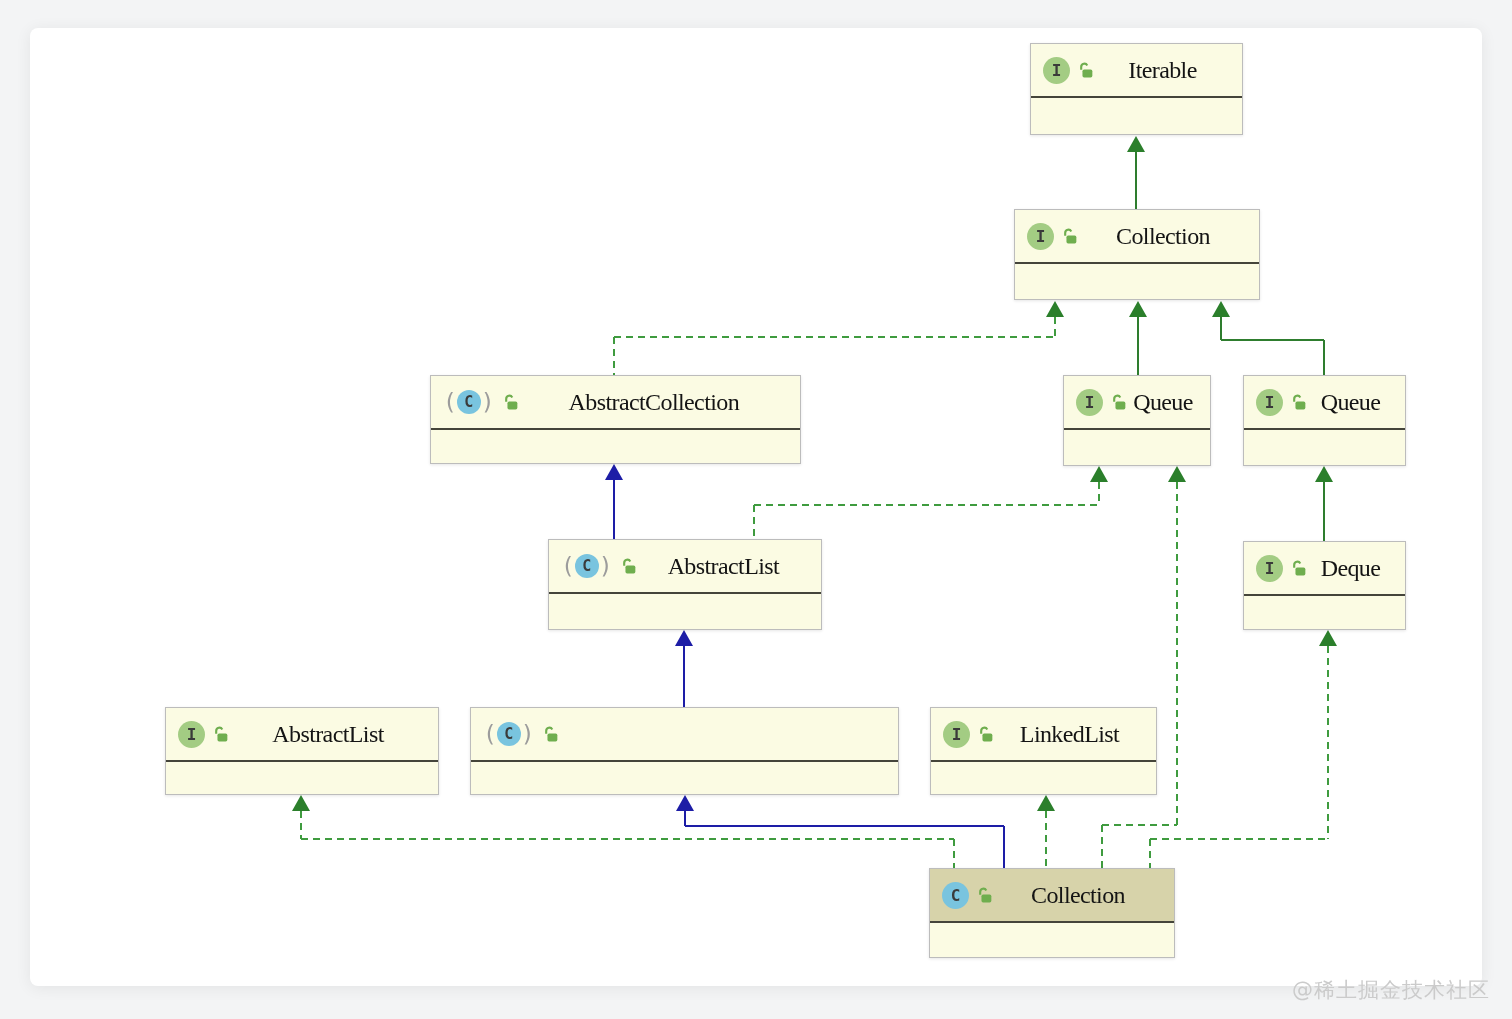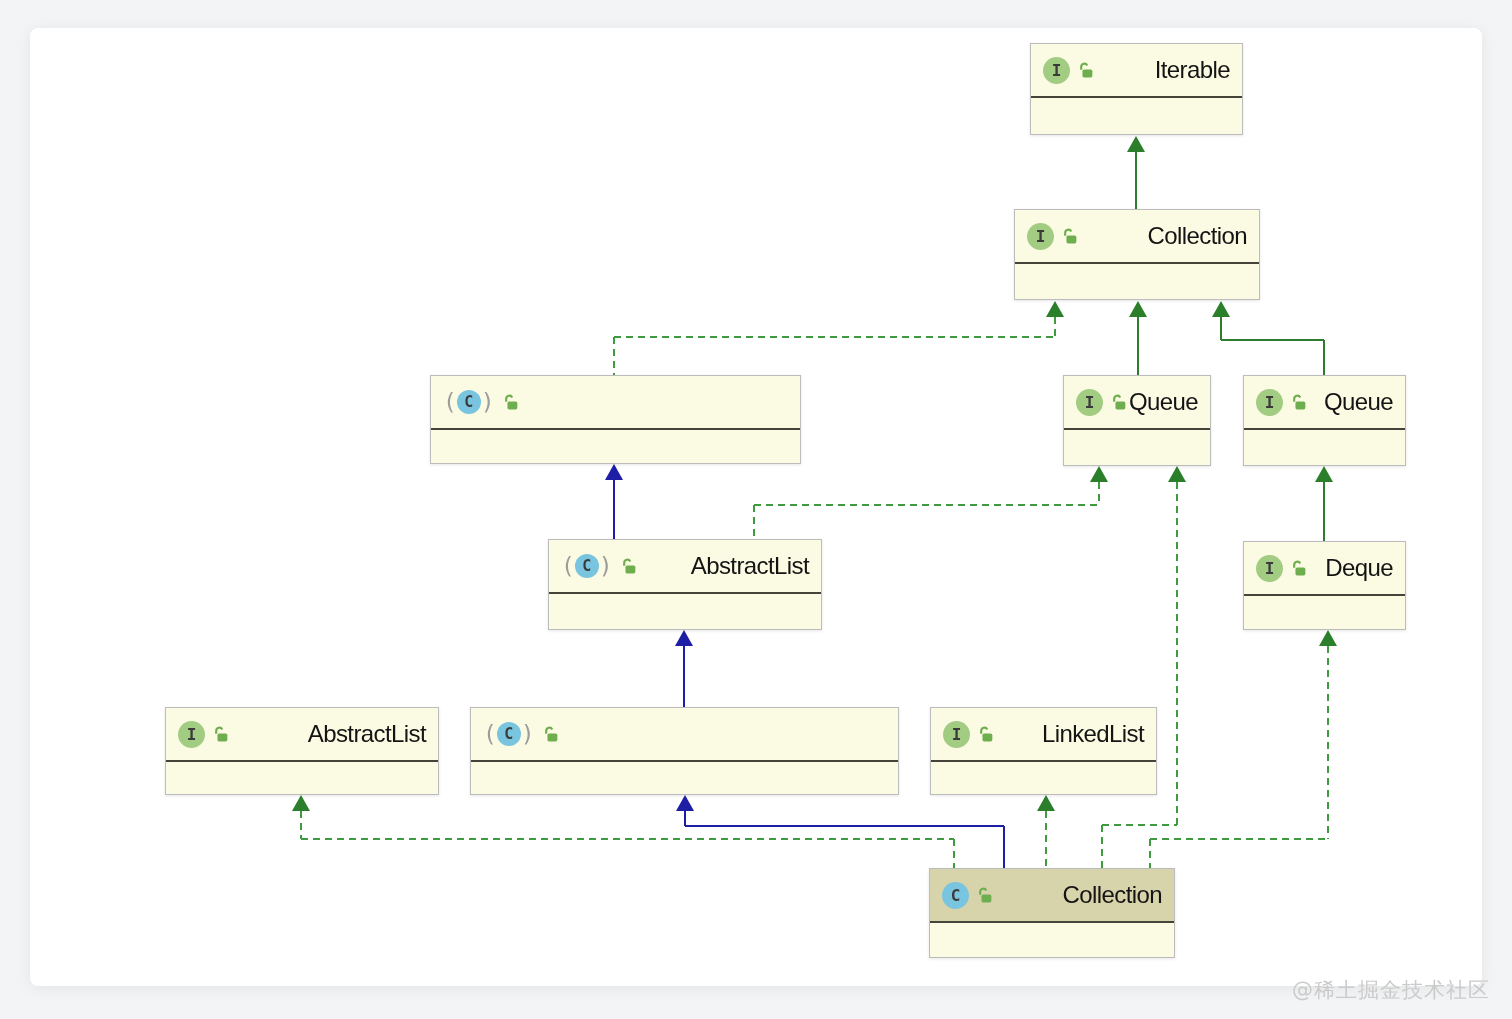--- a/index.html
+++ b/index.html
@@ -9,21 +9,21 @@
         border-radius:8px;box-shadow:0 2px 16px rgba(0,0,0,0.07);}
   .stage{position:absolute;left:0;top:0;width:1512px;height:1019px;}
 
   
   .node{position:absolute;background:#fbfbe3;border:1px solid #bcbcbc;
         box-shadow:0 1px 3px rgba(0,0,0,0.10);box-sizing:border-box;}
   .node .hdr{height:54px;display:flex;align-items:center;padding:0 12px;
              border-bottom:2px solid #44443a;box-sizing:border-box;}
   .node.selected .hdr{background:#d7d3aa;}
   .node .body{height:100%;}
-  .title{flex:1;text-align:right;font-family:Liberation Sans, sans-serif;
+  .title{flex:1;text-align:center;font-family:Liberation Serif, serif;
          font-size:24px;font-weight:500;color:#141414;letter-spacing:-0.6px;white-space:nowrap;}
   .badge{width:27px;height:27px;border-radius:50%;display:flex;align-items:center;justify-content:center;
          font-family:"DejaVu Sans Mono",monospace;font-size:16px;font-weight:600;color:#3a3a3a;flex:0 0 auto;}
   .badge.iface{background:#a3cc83;}
   .badge.cls{background:#79c4df;}
   .abstract-wrap{display:flex;align-items:center;flex:0 0 auto;}
   .abstract-wrap .paren{color:#9c9c9c;font-family:"DejaVu Sans Mono",monospace;font-size:23px;line-height:27px;}
   .abstract-wrap .badge{width:24px;height:24px;font-size:15px;}
   .lockico{margin-left:8px;flex:0 0 auto;display:flex;align-items:center;}
 
@@ -138,20 +138,21 @@
         <span class="paren">(</span>
         <span class="badge cls">C</span>
         <span class="paren">)</span>
       </span>
       <span class="lockico">
         <svg width="17" height="17" viewBox="0 0 16 16">
             <path d="M3 7.2 V4.6 a3 3 0 0 1 5.7-1.3" fill="none" stroke="#6fae4e" stroke-width="2"></path>
             <rect x="4.2" y="7" width="9.3" height="7.6" rx="1.6" fill="#6fae4e"></rect>
           </svg>
       </span>
+      <span class="title">AbstractCollection</span>
     </div>
     <div class="body"></div>
   </div>
 
   <div class="node" style="left:1063px;top:375px;width:148px;height:91px;">
     <div class="hdr">
       <span class="badge iface">I</span>
       <span class="lockico">
         <svg width="17" height="17" viewBox="0 0 16 16">
             <path d="M3 7.2 V4.6 a3 3 0 0 1 5.7-1.3" fill="none" stroke="#6fae4e" stroke-width="2"></path>

